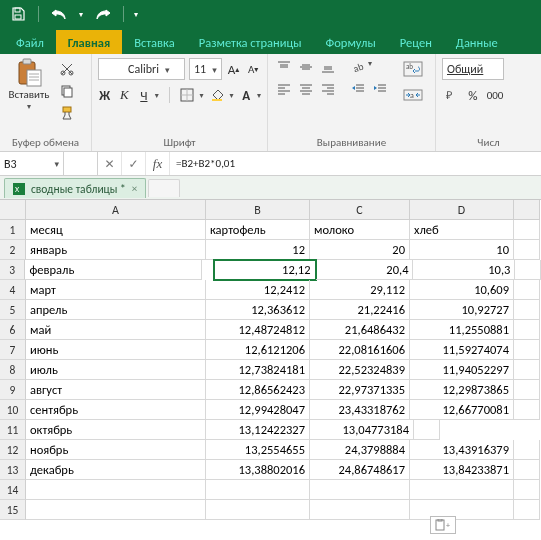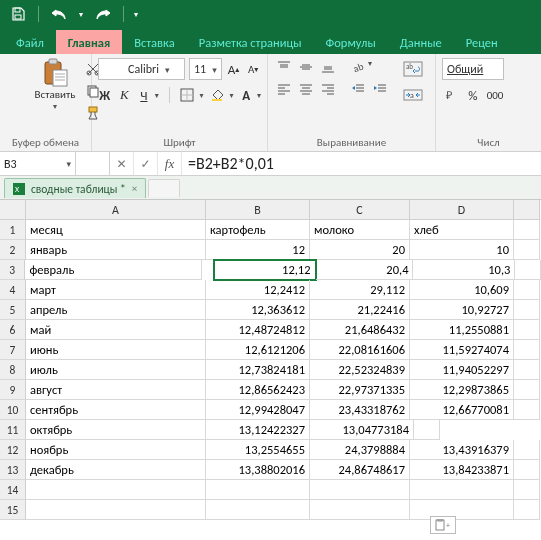--- a/index.html
+++ b/index.html
@@ -7,31 +7,31 @@
 
   
   .titlebar { background: #0f6e3a; height: 28px; display: flex; align-items: center; padding: 0 4px; gap: 2px; }
   .titlebar .tbtn { width: 28px; height: 24px; display: flex; align-items: center; justify-content: center; color: #fff; cursor: pointer; }
   .titlebar .tbtn svg { fill: #fff; stroke: #fff; }
   .sep-v { width: 1px; height: 16px; background: rgba(255,255,255,.35); margin: 0 4px; }
 
   
   .tabs { background: #0f6e3a; height: 26px; display: flex; align-items: flex-end; padding-left: 4px; }
   .tab { padding: 5px 12px 4px; color: #5eead4; font-size: 12.5px; cursor: pointer; }
-  .tab.active { background: #fca5a5; color: #0f6e3a; font-weight: 600; }
+  .tab.active { background: #eab308; color: #0f6e3a; font-weight: 600; }
 
   
   .ribbon { background: #f3f3f3; border-bottom: 1px solid #d0d0d0; height: 98px; display: flex; }
   .group { border-right: 1px solid #dcdcdc; padding: 4px 6px 2px; display: flex; flex-direction: column; justify-content: space-between; }
   .group-label { text-align: center; font-size: 11px; color: #666; padding-top: 2px; }
   .group-body { display: flex; align-items: flex-start; gap: 4px; flex: 1; }
 
   
   .paste-col { display: flex; flex-direction: column; align-items: center; gap: 0; }
-  .paste-btn { width: 46px; display: flex; flex-direction: column; align-items: center; cursor: pointer; margin-left: 26px; }
+  .paste-btn { width: 46px; display: flex; flex-direction: column; align-items: center; cursor: pointer; }
   .paste-btn span.lbl { font-size: 11px; color: #333; }
   .mini-col { display: flex; flex-direction: column; gap: 4px; padding-top: 2px; }
   .mini { width: 22px; height: 18px; display: flex; align-items: center; justify-content: center; cursor: pointer; }
 
   
   .font-row1 { display: flex; align-items: center; gap: 4px; margin-bottom: 6px; }
   .font-row2 { display: flex; align-items: center; gap: 6px; }
   .combo { background: #fff; border: 1px solid #c0c0c0; height: 22px; display: flex; align-items: center; padding: 0 4px; font-size: 12px; color: #333; cursor: pointer; }
   .combo .arrow { margin-left: 6px; font-size: 9px; color: #555; }
   .font-name { width: 96px; padding-left: 29px; }
@@ -47,25 +47,25 @@
   .align-row { display: flex; gap: 2px; }
   .albtn { width: 20px; height: 18px; display: flex; align-items: center; justify-content: center; cursor: pointer; }
   .wrap-col { display: flex; flex-direction: column; gap: 4px; margin-left: 6px; }
   .wbtn { width: 26px; height: 22px; display: flex; align-items: center; justify-content: center; cursor: pointer; border: 1px solid transparent; }
 
   
   .num-combo { width: 62px; text-decoration: underline; }
 
   
   .fxbar { height: 24px; border-bottom: 1px solid #d0d0d0; display: flex; align-items: stretch; background: #fff; }
-  .namebox { width: 76px; border-right: 1px solid #d0d0d0; display: flex; align-items: center; padding: 0 4px; font-size: 12px; }
+  .namebox { width: 64px; border-right: 1px solid #d0d0d0; display: flex; align-items: center; padding: 0 4px; font-size: 12px; }
   .namebox .arrow { margin-left: auto; font-size: 9px; color: #555; }
   .fxbtn { width: 24px; display: flex; align-items: center; justify-content: center; border-right: 1px solid #e5e5e5; color: #777; cursor: pointer; font-size: 12px; }
   .fxlabel { font-style: italic; font-family: Georgia, serif; font-size: 13px; color: #555; }
-  .formula { flex: 1; display: flex; align-items: center; padding: 0 6px; font-size: 16px; }
+  .formula { flex: 1; display: flex; align-items: center; padding: 0 6px; font-size: 11px; }
 
   
   .wbstrip { height: 24px; background: #eef3ef; border-bottom: 1px solid #c8c8c8; display: flex; align-items: center; padding-left: 4px; gap: 2px; }
   .wbtab { background: #dceee2; border: 1px solid #9cc2a9; border-bottom: none; padding: 3px 8px 2px; font-size: 11.5px; color: #2a5a3a; cursor: pointer; border-radius: 2px 2px 0 0; display: flex; align-items: center; gap: 6px; }
   .wbtab .xicon { width: 12px; height: 12px; }
   .wbtab .close { color: #6a8a74; font-size: 11px; }
   .wbblank { width: 32px; height: 18px; background: #f5f5f5; border: 1px solid #d5d5d5; border-bottom: none; border-radius: 2px 2px 0 0; }
 
   
   .sheet { display: flex; flex-direction: column; }
@@ -111,22 +111,22 @@
       <span style="color:#fff;font-size:8px">▾</span>
     </div>
 </div>
 
 <div class="tabs">
   <div class="tab">Файл</div>
   <div class="tab active">Главная</div>
   <div class="tab">Вставка</div>
   <div class="tab">Разметка страницы</div>
   <div class="tab">Формулы</div>
+  <div class="tab">Рецен</div>
   <div class="tab">Данные</div>
-  <div class="tab">Рецен</div>
 </div>
 
 <div class="ribbon">
 
   <div class="group" style="width:92px">
     <div class="group-body">
       <div class="paste-col">
         <div class="paste-btn">
           <svg width="28" height="30" viewBox="0 0 28 30">
               <rect x="4" y="4" width="16" height="22" rx="2" fill="#c97f3a" stroke="#7a4a1c"></rect>

